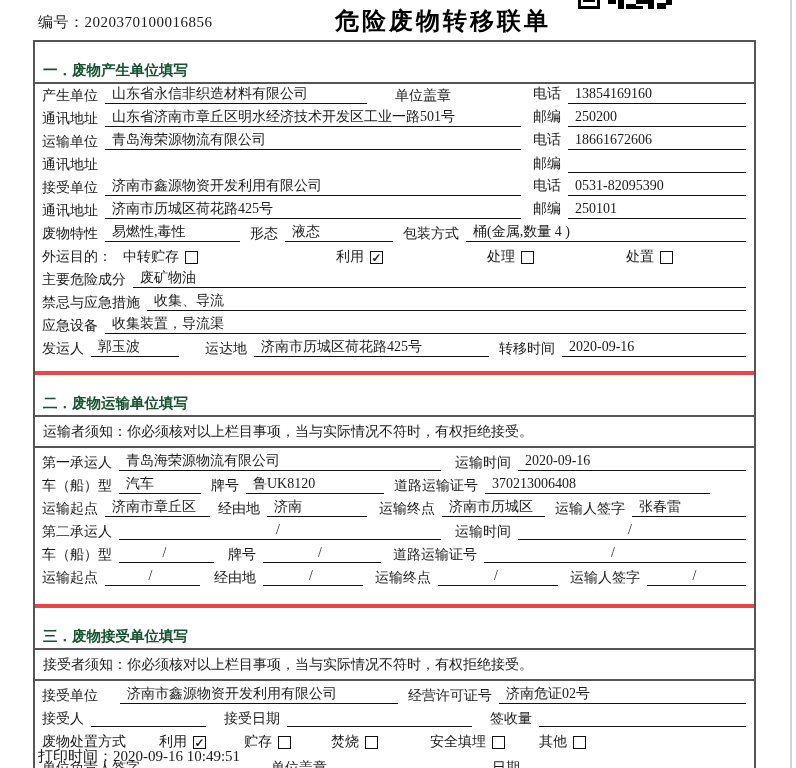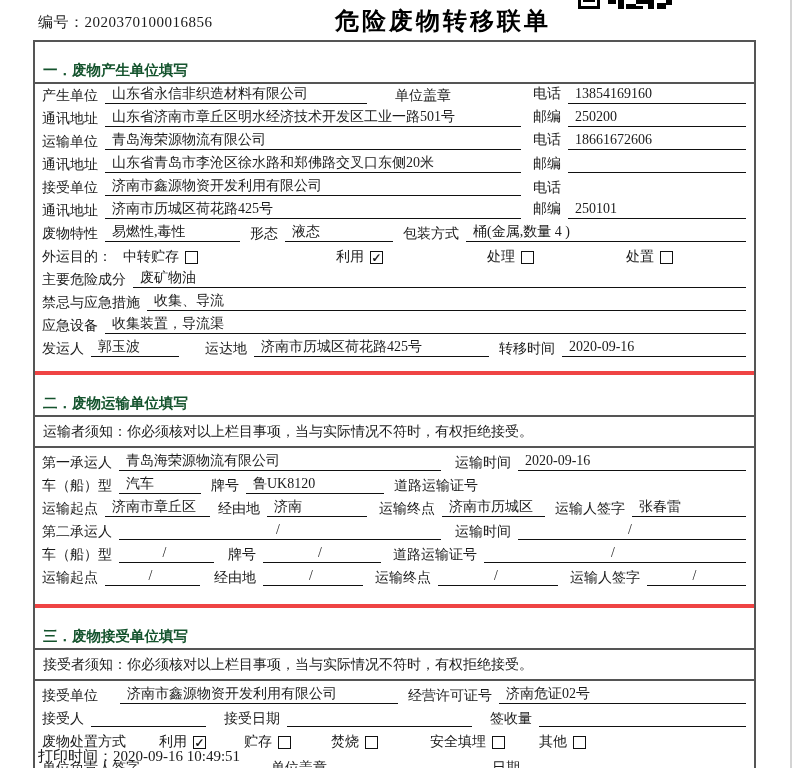--- a/index.html
+++ b/index.html
@@ -84,32 +84,32 @@
     <span class="lbl">运输单位</span>
     <span class="val fill" style="margin-right:12px">青岛海荣源物流有限公司</span>
     <span class="rgroup" style="flex:none">
         <span class="lbl">电话</span>
         <span class="val fill">18661672606</span>
       </span>
   </div>
 
   <div class="row">
     <span class="lbl">通讯地址</span>
-    <span class="val fill" style="margin-right:12px">山东省青岛市李沧区徐水路和郑佛路交叉口东侧20米</span>
     <span class="rgroup" style="flex:none">
         <span class="lbl">邮编</span>
         <span class="val fill"></span>
       </span>
   </div>
 
   <div class="row">
     <span class="lbl">接受单位</span>
     <span class="val fill" style="margin-right:12px">济南市鑫源物资开发利用有限公司</span>
     <span class="rgroup" style="flex:none">
         <span class="lbl">电话</span>
+        <span class="val fill">0531-82095390</span>
       </span>
   </div>
 
   <div class="row">
     <span class="lbl">通讯地址</span>
     <span class="val fill" style="margin-right:12px">济南市历城区荷花路425号</span>
     <span class="rgroup" style="flex:none">
         <span class="lbl">邮编</span>
         <span class="val fill">250101</span>
       </span>
@@ -180,20 +180,21 @@
     <span class="lbl" style="margin-left:14px">运输时间</span>
     <span class="val fill">2020-09-16</span>
   </div>
 
   <div class="row">
     <span class="lbl">车（船）型</span>
     <span class="val" style="width:82px">汽车</span>
     <span class="lbl" style="margin-left:10px">牌号</span>
     <span class="val" style="width:138px">鲁UK8120</span>
     <span class="lbl" style="margin-left:10px">道路运输证号</span>
+    <span class="val fill" style="margin-right:36px">370213006408</span>
   </div>
 
   <div class="row">
     <span class="lbl">运输起点</span>
     <span class="val" style="width:105px">济南市章丘区</span>
     <span class="lbl" style="margin-left:8px">经由地</span>
     <span class="val" style="width:100px">济南</span>
     <span class="lbl" style="margin-left:12px">运输终点</span>
     <span class="val" style="width:103px">济南市历城区</span>
     <span class="lbl" style="margin-left:10px">运输人签字</span>

